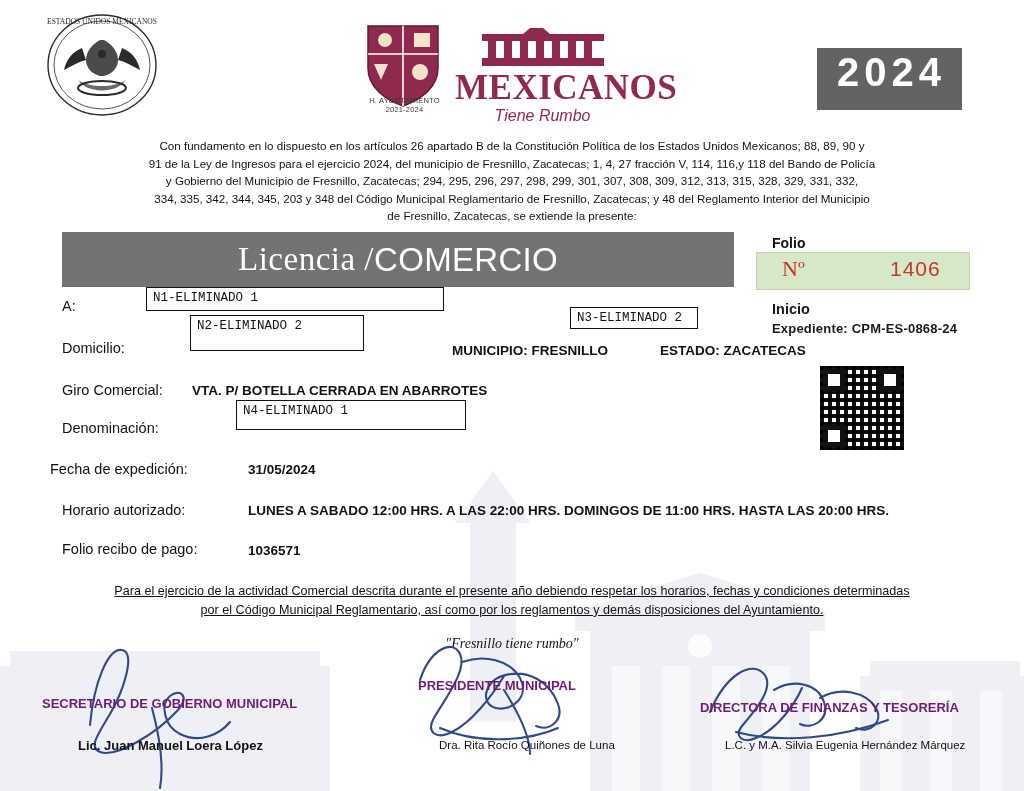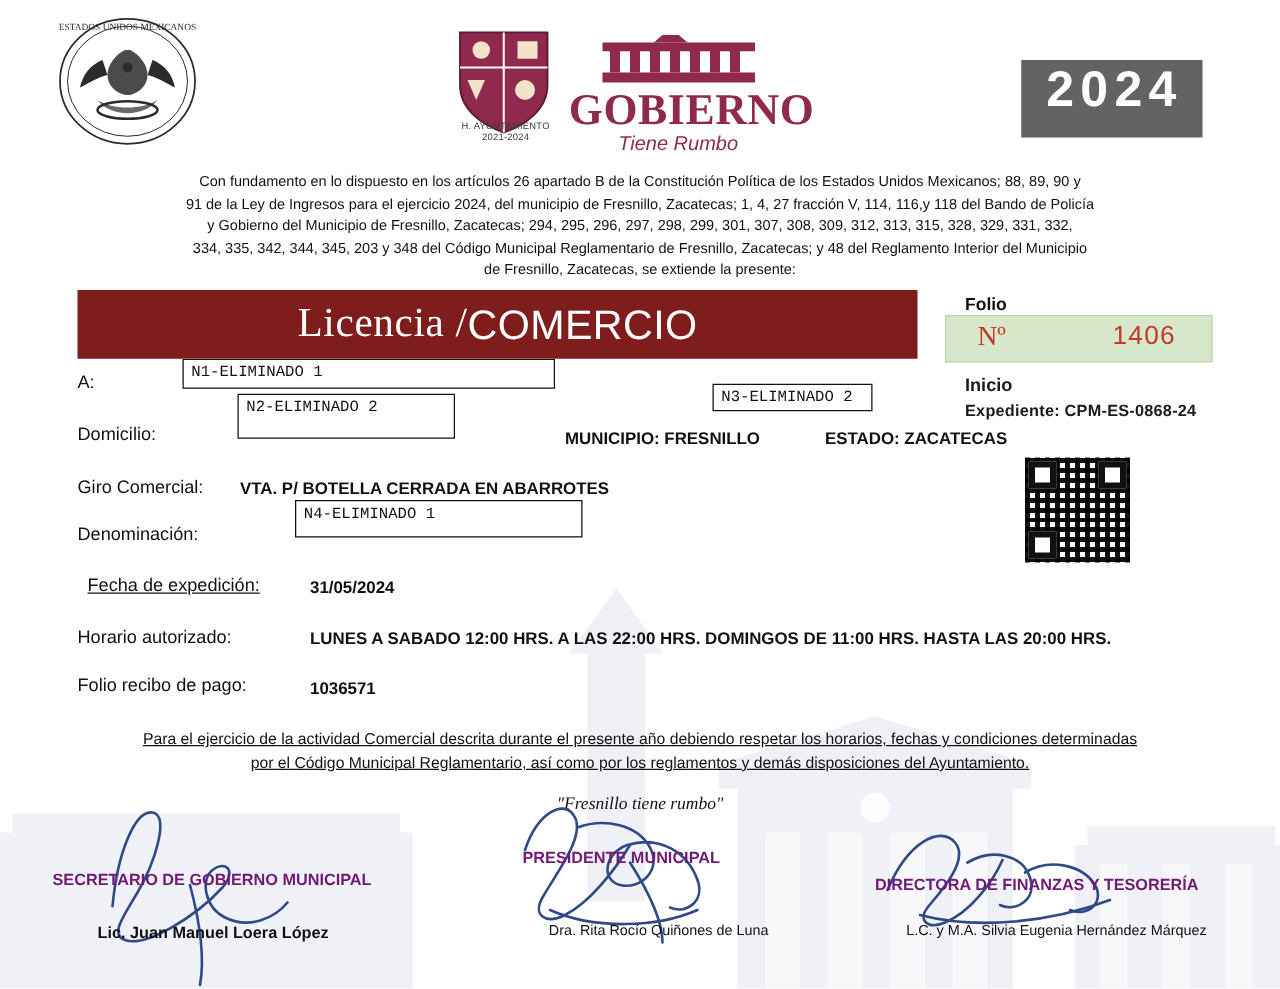--- a/index.html
+++ b/index.html
@@ -116,21 +116,21 @@
   }
   .legal span { display: block; }
 
   
   .title-bar {
     position: absolute;
     left: 62px;
     top: 232px;
     width: 672px;
     height: 55px;
-    background: #7f1d1d;
+    background: #737373;
     color: #ffffff;
     display: flex;
     align-items: center;
     justify-content: center;
   }
   .title-light {
     font-family: "Liberation Serif", serif;
     font-size: 33px;
     font-weight: normal;
     letter-spacing: .5px;
@@ -369,21 +369,21 @@
           <rect x="26" y="12" width="8" height="18"></rect>
           <rect x="42" y="12" width="8" height="18"></rect>
           <rect x="58" y="12" width="8" height="18"></rect>
           <rect x="74" y="12" width="8" height="18"></rect>
           <rect x="90" y="12" width="8" height="18"></rect>
           <rect x="106" y="12" width="8" height="18"></rect>
           <rect x="4" y="6" width="122" height="7"></rect>
           <polygon points="52,0 65,0 72,6 45,6"></polygon>
         </g>
       </svg>
-      <div class="fres-word">GOBIERNO</div>
+      <div class="fres-word">MEXICANOS</div>
       <div class="fres-sub">Tiene Rumbo</div>
     </div>
 
     <div class="year-box">2024</div>
   </div>
 
   <div class="legal">
     <span>Con fundamento en lo dispuesto en los artículos 26 apartado B de la Constitución Política de los Estados Unidos Mexicanos; 88, 89, 90 y</span>
     <span>91 de la Ley de Ingresos para el ejercicio 2024, del municipio de Fresnillo, Zacatecas; 1, 4, 27 fracción V, 114, 116,y 118 del Bando de Policía</span>
     <span>y Gobierno del Municipio de Fresnillo, Zacatecas; 294, 295, 296, 297, 298, 299, 301, 307, 308, 309, 312, 313, 315, 328, 329, 331, 332,</span>
@@ -414,21 +414,21 @@
 
   <div class="inicio-label">Inicio</div>
   <div class="expediente">Expediente: CPM-ES-0868-24</div>
 
   <div class="fld-label" style="left:62px; top:382px;">Giro Comercial:</div>
   <div class="fld-value" style="left:192px; top:383px;">VTA. P/ BOTELLA CERRADA EN ABARROTES</div>
 
   <div class="fld-label" style="left:62px; top:420px;">Denominación:</div>
   <div class="mono-box" style="left:236px; top:400px; width:230px; height:30px;">N4-ELIMINADO 1</div>
 
-  <div class="fld-label" style="left:70px; top:461px;text-decoration:underline;">Fecha de expedición:</div>
+  <div class="fld-label" style="left:50px; top:461px;">Fecha de expedición:</div>
   <div class="fld-value" style="left:248px; top:462px;">31/05/2024</div>
 
   <div class="fld-label" style="left:62px; top:502px;">Horario autorizado:</div>
   <div class="fld-value" style="left:248px; top:503px;">LUNES A SABADO 12:00 HRS. A LAS 22:00 HRS. DOMINGOS DE 11:00 HRS. HASTA LAS 20:00 HRS.</div>
 
   <div class="fld-label" style="left:62px; top:541px;">Folio recibo de pago:</div>
   <div class="fld-value" style="left:248px; top:543px;">1036571</div>
 
   <div class="qr"></div>
   <div class="qr-b"></div>

